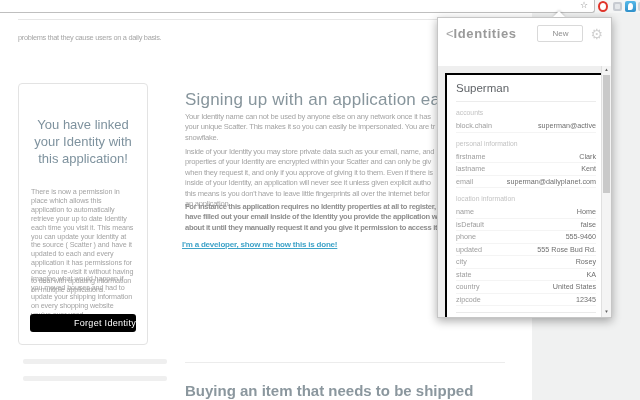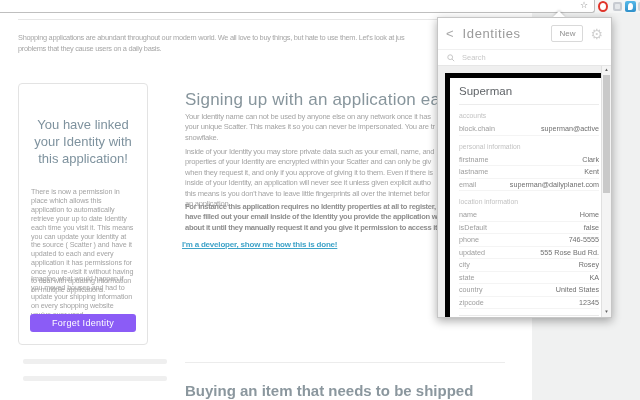--- a/index.html
+++ b/index.html
@@ -25,22 +25,22 @@
   .intro{position:absolute;left:18px;top:33px;color:#a6a6a6;font-size:7.4px;letter-spacing:-0.3px;line-height:10.5px;white-space:nowrap;}
 
   
   .idcard{position:absolute;left:18px;top:83px;width:130px;height:262px;background:#fff;
     border:1px solid #e3e3e3;border-radius:4px;box-sizing:border-box;}
   .idcard-title{position:absolute;left:6px;right:6px;top:32px;text-align:center;
     color:#7e929e;font-size:13px;line-height:17px;font-weight:300;}
   .idcard-p{position:absolute;left:12px;right:12px;color:#a3a3a3;font-size:7.2px;line-height:8.9px;letter-spacing:-0.1px;}
   .p1{top:104px;}
   .p2{top:191px;}
-  .forget-btn{position:absolute;left:11px;right:11px;bottom:12px;height:18px;background:#8b5cf6;
-    border-radius:3px;color:#fff;font-size:9px;line-height:18px;text-align:center;letter-spacing:0.3px;}
+  .forget-btn{position:absolute;left:11px;right:11px;bottom:12px;height:18px;background:#000000;
+    border-radius:3px;color:#fff;font-size:9px;line-height:18px;text-align:right;letter-spacing:0.3px;}
   .skel{position:absolute;left:23px;width:144px;height:5px;background:#efefef;border-radius:2px;}
   .sk1{top:359px;} .sk2{top:376px;}
 
   
   .main-h1{position:absolute;left:185px;top:90px;color:#87959c;font-size:17px;font-weight:300;letter-spacing:0.2px;white-space:nowrap;}
   .mpar{position:absolute;left:185px;color:#a4a4a4;font-size:7.6px;letter-spacing:-0.25px;line-height:10.4px;white-space:nowrap;}
   .mp1{top:112px;} .mp2{top:147px;}
   .mp3{top:202px;font-weight:bold;color:#8f8f8f;letter-spacing:-0.3px;}
   .devlink{position:absolute;left:182px;top:240px;color:#3fa3c8;font-size:8px;font-weight:bold;
     text-decoration:underline;white-space:nowrap;letter-spacing:-0.2px;cursor:pointer;}
@@ -48,32 +48,32 @@
   .main-h2{position:absolute;left:185px;top:382px;color:#8b979e;font-size:15px;font-weight:700;white-space:nowrap;}
 
   
   .popup{position:absolute;left:437px;top:17px;width:175px;height:301px;background:#fff;
     border:1px solid #c6c6c6;box-shadow:0 3px 9px rgba(0,0,0,0.33);z-index:10;box-sizing:border-box;}
   .caret{position:absolute;left:553px;top:11px;width:0;height:0;border-left:6px solid transparent;
     border-right:6px solid transparent;border-bottom:6px solid #fdfdfd;z-index:11;
     filter:drop-shadow(0 -1px 1px rgba(0,0,0,0.18));}
   .pophead{position:absolute;left:0;top:0;right:0;height:31px;display:flex;align-items:center;padding:0 8px;box-sizing:border-box;}
   .back{color:#a8a8a8;font-size:13px;font-weight:300;line-height:13px;cursor:pointer;}
-  .poptitle{margin-left:9px;color:#9a9a9a;font-size:13px;font-weight:400;letter-spacing:0.6px;flex:1;}
+  .poptitle{color:#9a9a9a;font-size:13px;font-weight:700;letter-spacing:0.6px;flex:1;}
   .newbtn{border:1px solid #d9d9d9;border-radius:2px;background:#fff;color:#8f8f8f;font-size:8px;
-    padding:3px 7px;cursor:pointer;font-family:inherit;}
+    padding:3px 14px;cursor:pointer;font-family:inherit;}
   .gear{margin-left:7px;color:#d2d2d2;font-size:14px;line-height:14px;cursor:pointer;}
   .searchrow{position:absolute;left:0;top:31px;right:0;height:17px;border-top:1px solid #f0f0f0;
     border-bottom:1px solid #e6e6e6;display:flex;align-items:center;padding:0 9px;box-sizing:border-box;}
   .searchrow svg{flex:none;}
   .searchrow input{border:0;outline:0;background:transparent;margin-left:5px;font-size:7.5px;
     color:#8a8a8a;width:120px;font-family:inherit;}
   .searchrow input::placeholder{color:#c8c8c8;}
   .popbody{position:absolute;left:0;top:48px;right:0;bottom:0;background:#efefef;overflow:hidden;}
-  .scard{position:absolute;left:7px;top:7px;width:140px;background:#fff;border:5px solid #000000;
+  .scard{position:absolute;left:7px;top:7px;width:140px;background:#fff;border:2px solid #000000;
     padding:7px 9px 14px 9px;box-sizing:content-box;}
   .sname{color:#606468;font-size:11.5px;line-height:13px;padding-bottom:6px;border-bottom:1px solid #ececec;}
   .slabel{margin-top:7px;margin-bottom:3px;color:#c3c3c3;font-size:6.8px;line-height:8px;}
   .prow{display:flex;justify-content:space-between;align-items:center;padding:2px 0 1.5px 0;
     border-bottom:1px solid #f4f4f4;font-size:7.2px;line-height:8px;}
   .pk{color:#9d9d9d;} .pv{color:#6f6f6f;text-align:right;}
   .btnrow{display:flex;justify-content:space-between;margin-top:6px;padding-top:4px;border-top:1px solid #eaeaea;}
   .gbtn{width:30px;height:11px;background:#d5d5d5;border-radius:2px;border:0;cursor:pointer;}
   .rbtn{width:38px;height:11px;background:#f0837a;border-radius:2px;border:0;cursor:pointer;}
   .pscroll{position:absolute;right:0;top:0;bottom:0;width:10px;background:#f4f4f4;border-left:1px solid #e0e0e0;box-sizing:border-box;}
@@ -95,41 +95,40 @@
     <div class="tb-ico opera"></div>
     <div class="tb-ico ext1"></div>
     <div class="tb-ico scatter">
         <i></i>
       </div>
     <div class="tb-ico ext2"></div>
   </div>
 
   <div class="topline"></div>
   <div class="intro">
-    <div>Shopping applications are abundant throughout our modern world. We all love to buy things, but hate to use them. Let's look at jus</div>
     <div>problems that they cause users on a daily basis.</div>
   </div>
 
   <div class="idcard">
     <div class="idcard-title">
       <div>You have linked</div>
       <div>your Identity with</div>
       <div>this application!</div>
     </div>
     <div class="idcard-p p1">There is now a permission in place which allows this application to automatically retrieve your up to date Identity each time you visit it. This means you can update your Identity at the source ( Scatter ) and have it updated to each and every application it has permissions for once you re-visit it without having to deal with updating information on multiple applications.</div>
     <div class="idcard-p p2">Imagine what would happen if you moved houses and had to update your shipping information on every shopping website you've ever used.</div>
     <div class="forget-btn">Forget Identity</div>
   </div>
   <div class="skel sk1"></div>
   <div class="skel sk2"></div>
 
   <div class="main-h1">Signing up with an application easily</div>
   <div class="mpar mp1">
     <div>Your Identity name can not be used by anyone else on any network once it has</div>
-    <div>your unique Scatter. This makes it so you can never be impersonated. You are tr</div>
+    <div>your unique Scatter. This makes it so you can easily be impersonated. You are tr</div>
     <div>snowflake.</div>
   </div>
   <div class="mpar mp2">
     <div>Inside of your Identity you may store private data such as your email, name, and</div>
     <div>properties of your Identity are encrypted within your Scatter and can only be giv</div>
     <div>when they request it, and only if you approve of giving it to them. Even if there is</div>
     <div>inside of your Identity, an application will never see it unless given explicit autho</div>
     <div>this means is you don't have to leave little fingerprints all over the internet befor</div>
     <div>an application.</div>
   </div>
@@ -143,27 +142,20 @@
   <div class="main-h2">Buying an item that needs to be shipped</div>
 
   <div class="caret"></div>
   <div class="popup">
     <div class="pophead">
       <span class="back">&lt;</span>
       <span class="poptitle">Identities</span>
       <button class="newbtn">New</button>
       <span class="gear">⚙</span>
     </div>
-    <div class="searchrow">
-      <svg width="8" height="8" viewBox="0 0 10 10">
-        <circle cx="4" cy="4" r="3" fill="none" stroke="#c4c4c4" stroke-width="1.2"></circle>
-        <line x1="6.3" y1="6.3" x2="9" y2="9" stroke="#c4c4c4" stroke-width="1.2"></line>
-      </svg>
-      <input type="text" placeholder="Search" style="">
-    </div>
     <div class="popbody">
       <div class="scard">
         <div class="sname">Superman</div>
 
         <div class="slabel">accounts</div>
         <div class="prow">
           <span class="pk">block.chain</span>
           <span class="pv">superman@active</span>
         </div>
 
@@ -185,21 +177,21 @@
         <div class="prow">
           <span class="pk">name</span>
           <span class="pv">Home</span>
         </div>
         <div class="prow">
           <span class="pk">isDefault</span>
           <span class="pv">false</span>
         </div>
         <div class="prow">
           <span class="pk">phone</span>
-          <span class="pv">746-5555</span>
+          <span class="pv">555-9460</span>
         </div>
         <div class="prow">
           <span class="pk">updated</span>
           <span class="pv">555 Rose Bud Rd.</span>
         </div>
         <div class="prow">
           <span class="pk">city</span>
           <span class="pv">Rosey</span>
         </div>
         <div class="prow">

